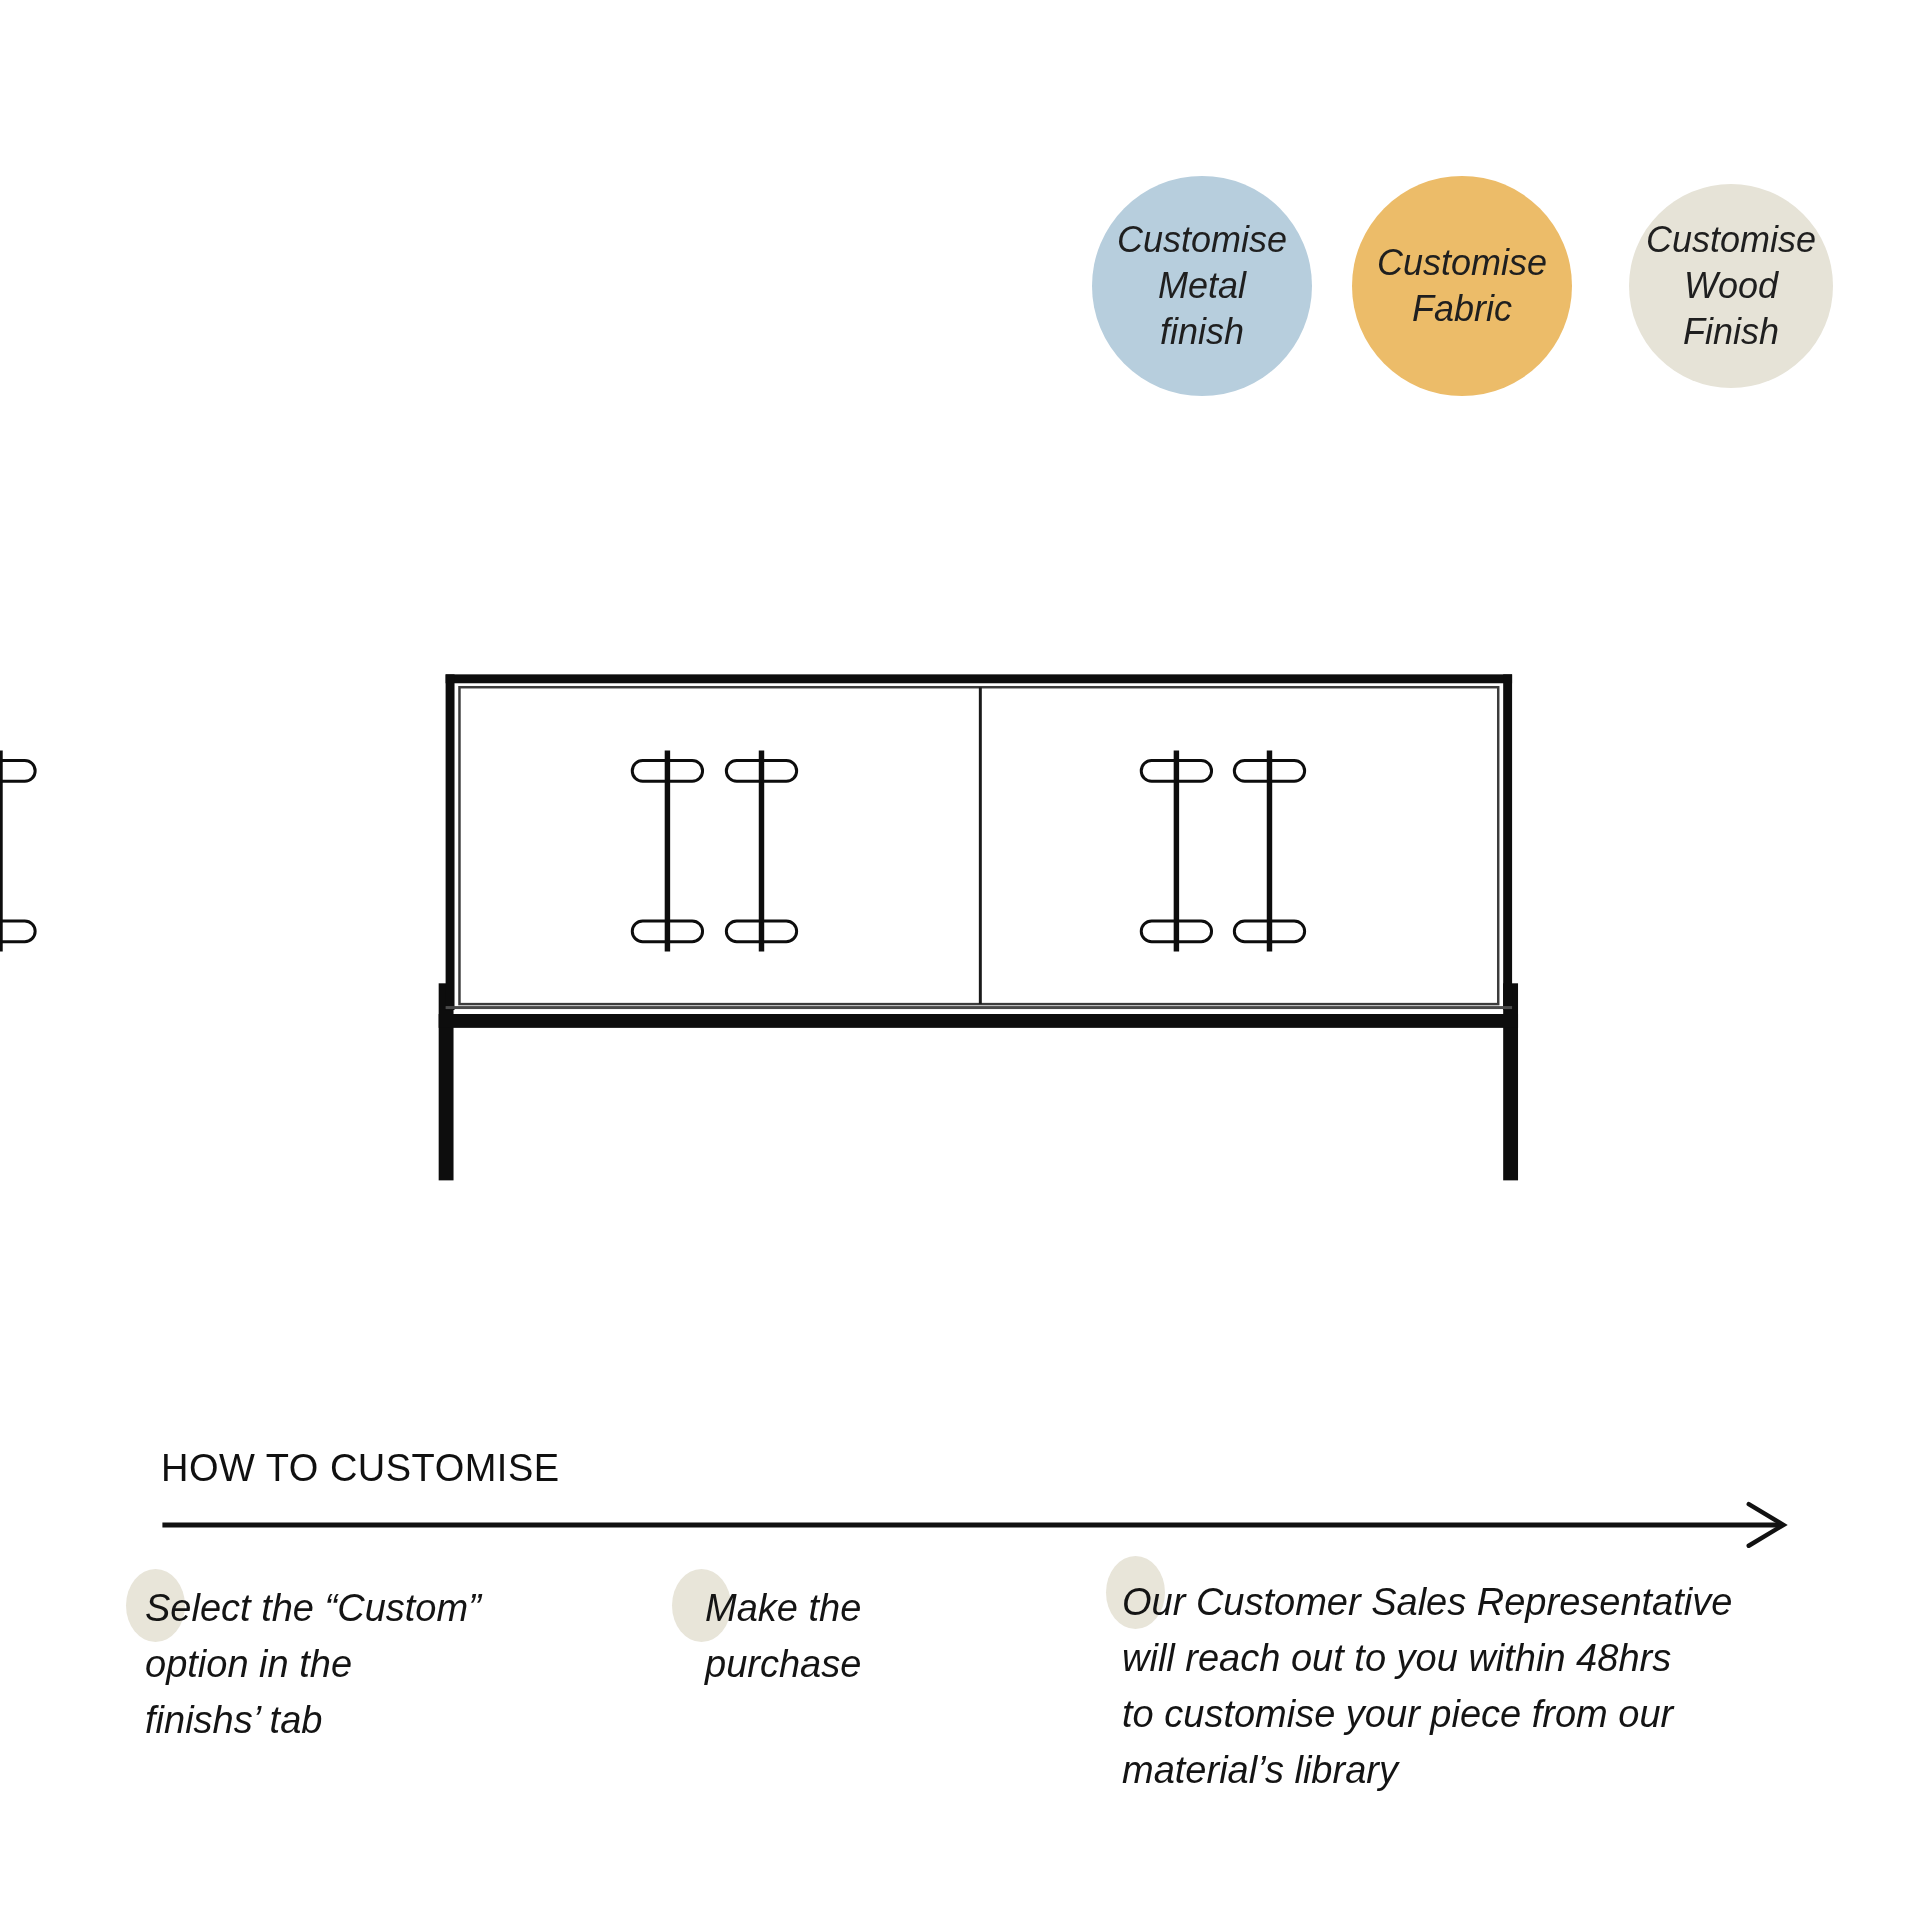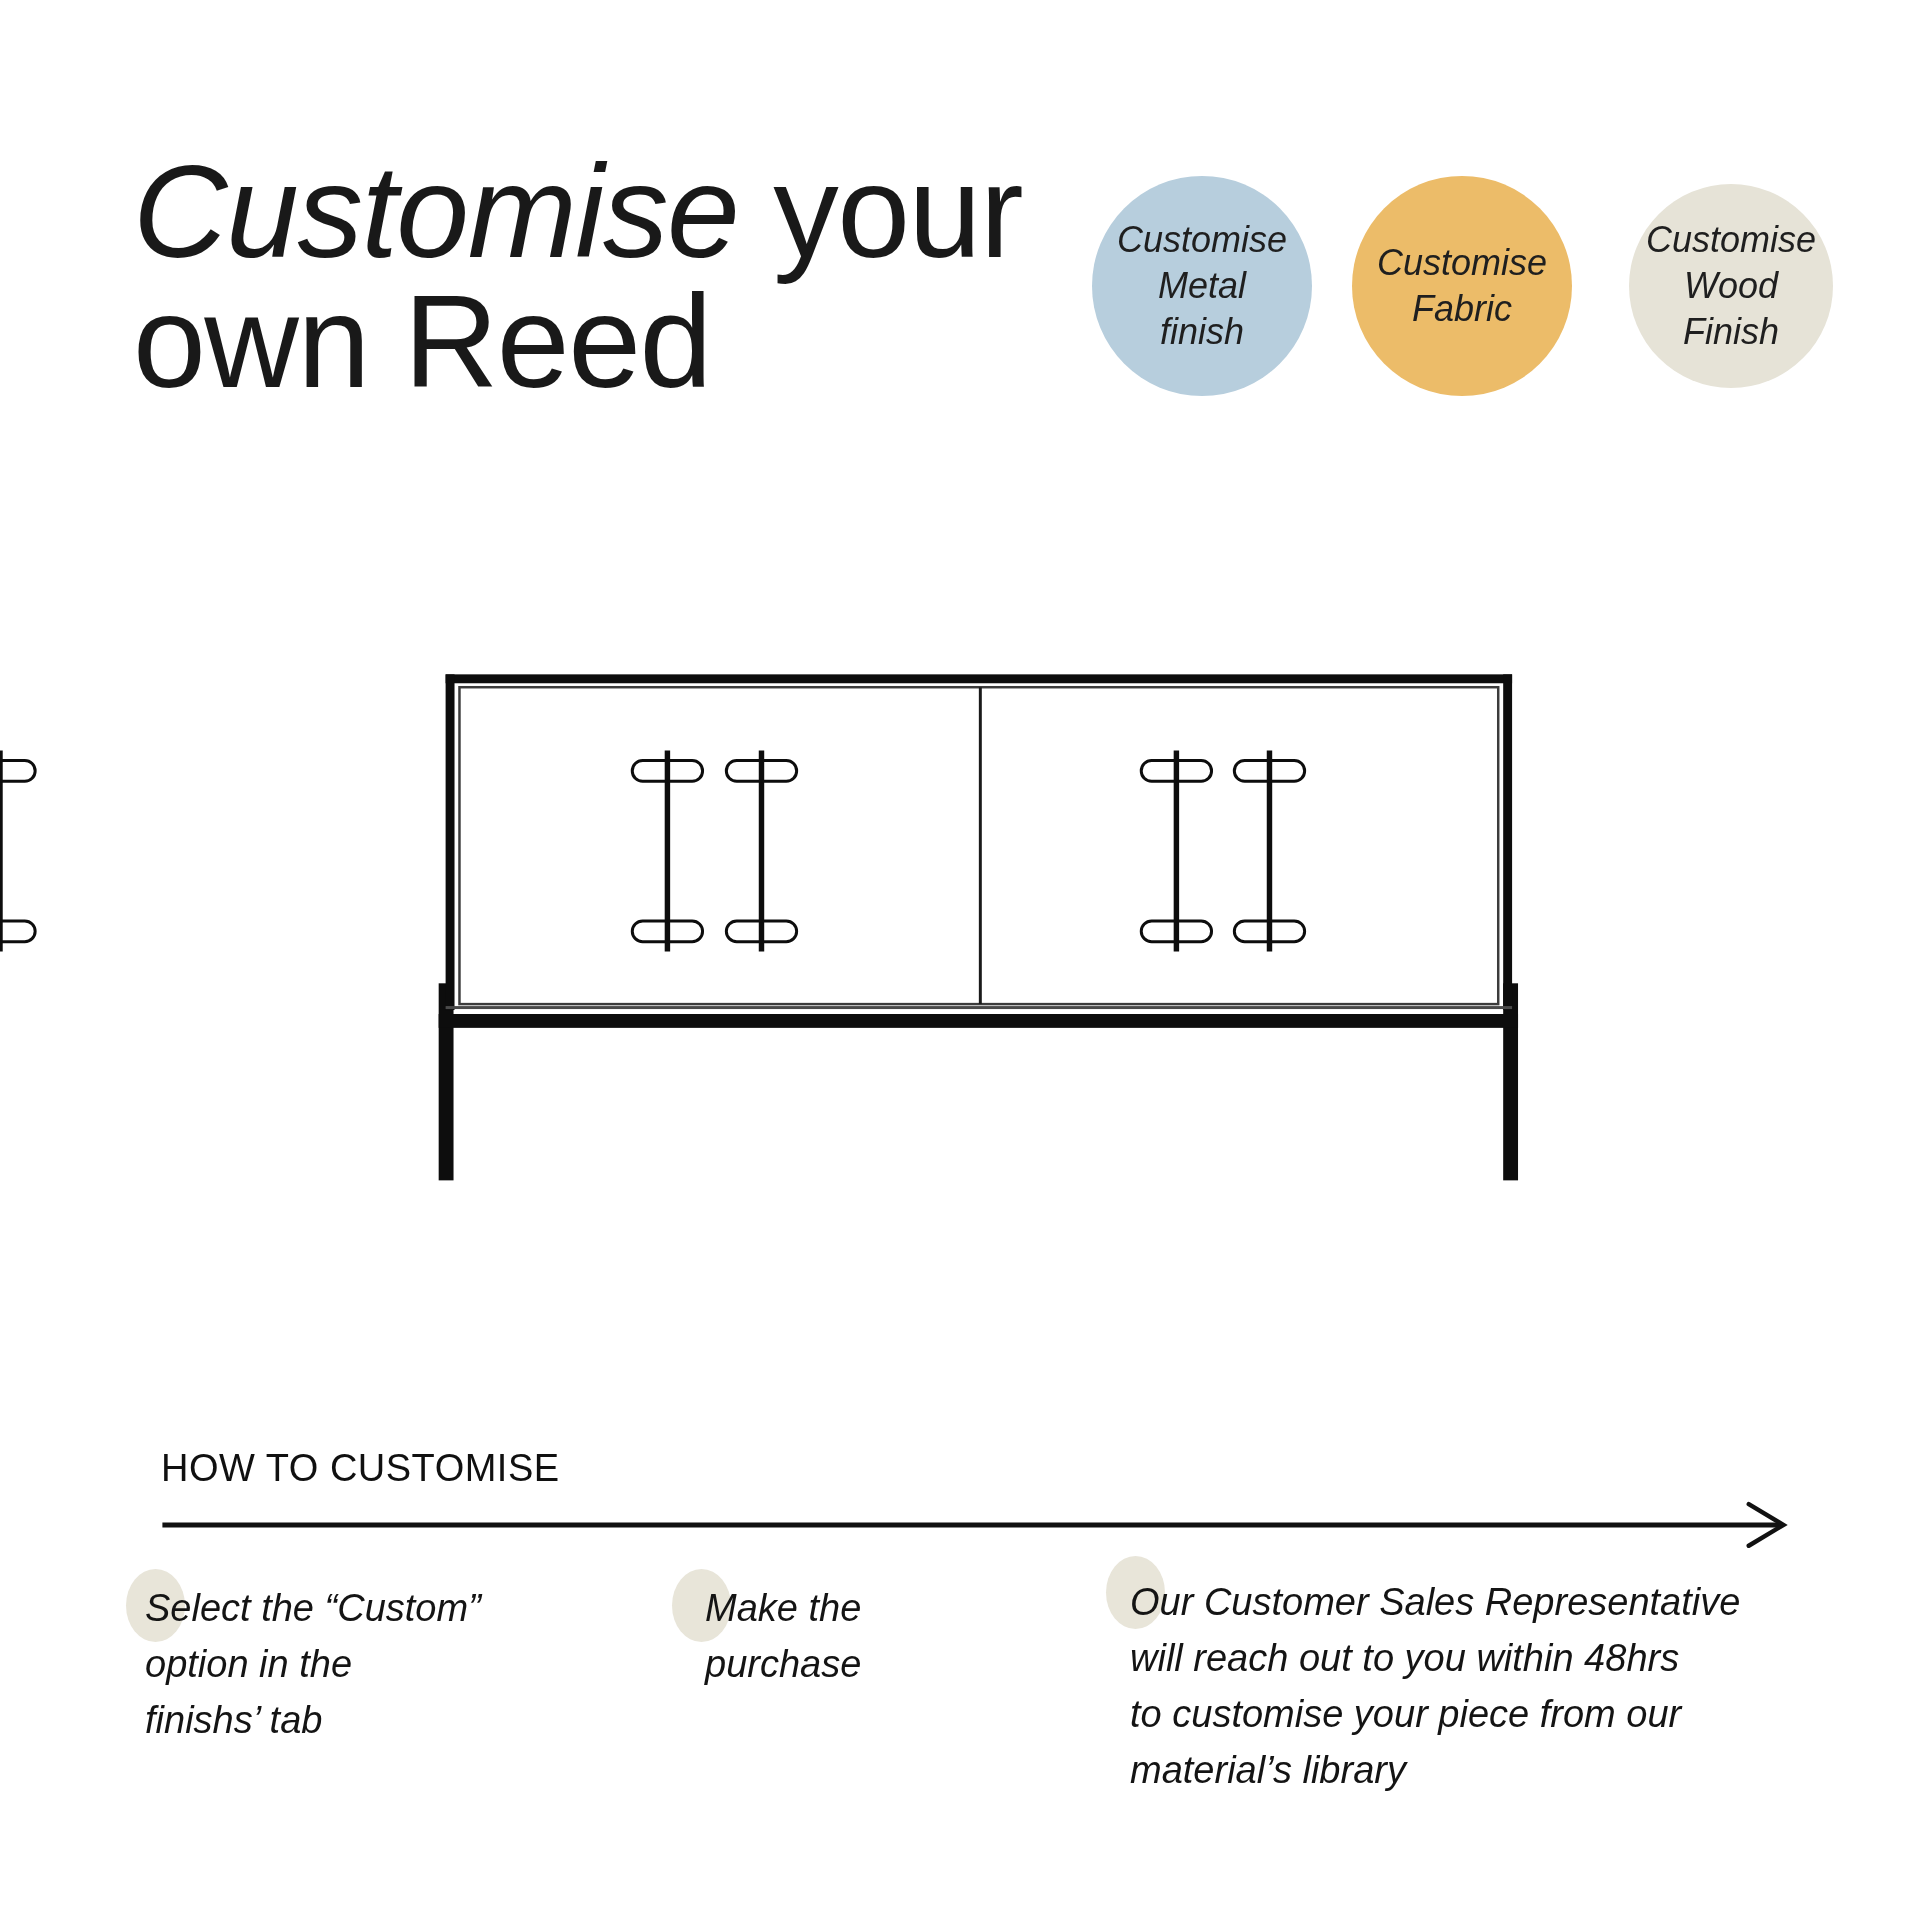--- a/index.html
+++ b/index.html
@@ -35,35 +35,31 @@
     position:absolute; left:161px; top:1447px;
     font-size:38px; font-weight:400; letter-spacing:0.5px; color:#101010;
   }
   .step {
     position:absolute; z-index:1;
     font-style:italic; font-size:38px; line-height:56px; color:#141414;
     white-space:pre-line;
   }
   .step-1 { left:145px;  top:1580px; }
   .step-2 { left:705px;  top:1580px; }
-  .step-3 { left:1122px; top:1574px;margin-left:8px; }
+  .step-3 { left:1122px; top:1574px; }
   .bullet { position:absolute; border-radius:50%; z-index:0; }
   .bullet-1 { left:126px;  top:1569px; width:59px; height:73px; }
   .bullet-2 { left:672px;  top:1569px; width:59px; height:73px; }
   .bullet-3 { left:1106px; top:1556px; width:59px; height:73px; }
 </style>
 </head>
 <body>
 
 <div class="canvas">
 
-  <div class="title">
-    <div><span class="em">Customise</span><span> your</span></div>
-    <div>own Reed</div>
-  </div>
 
   <div class="badge badge-metal" style="background-color: rgb(183, 206, 221);">
     <span>Customise
 Metal
 finish</span>
   </div>
   <div class="badge badge-fabric" style="background-color: rgb(236, 188, 105);">
     <span>Customise
 Fabric</span>
   </div>

